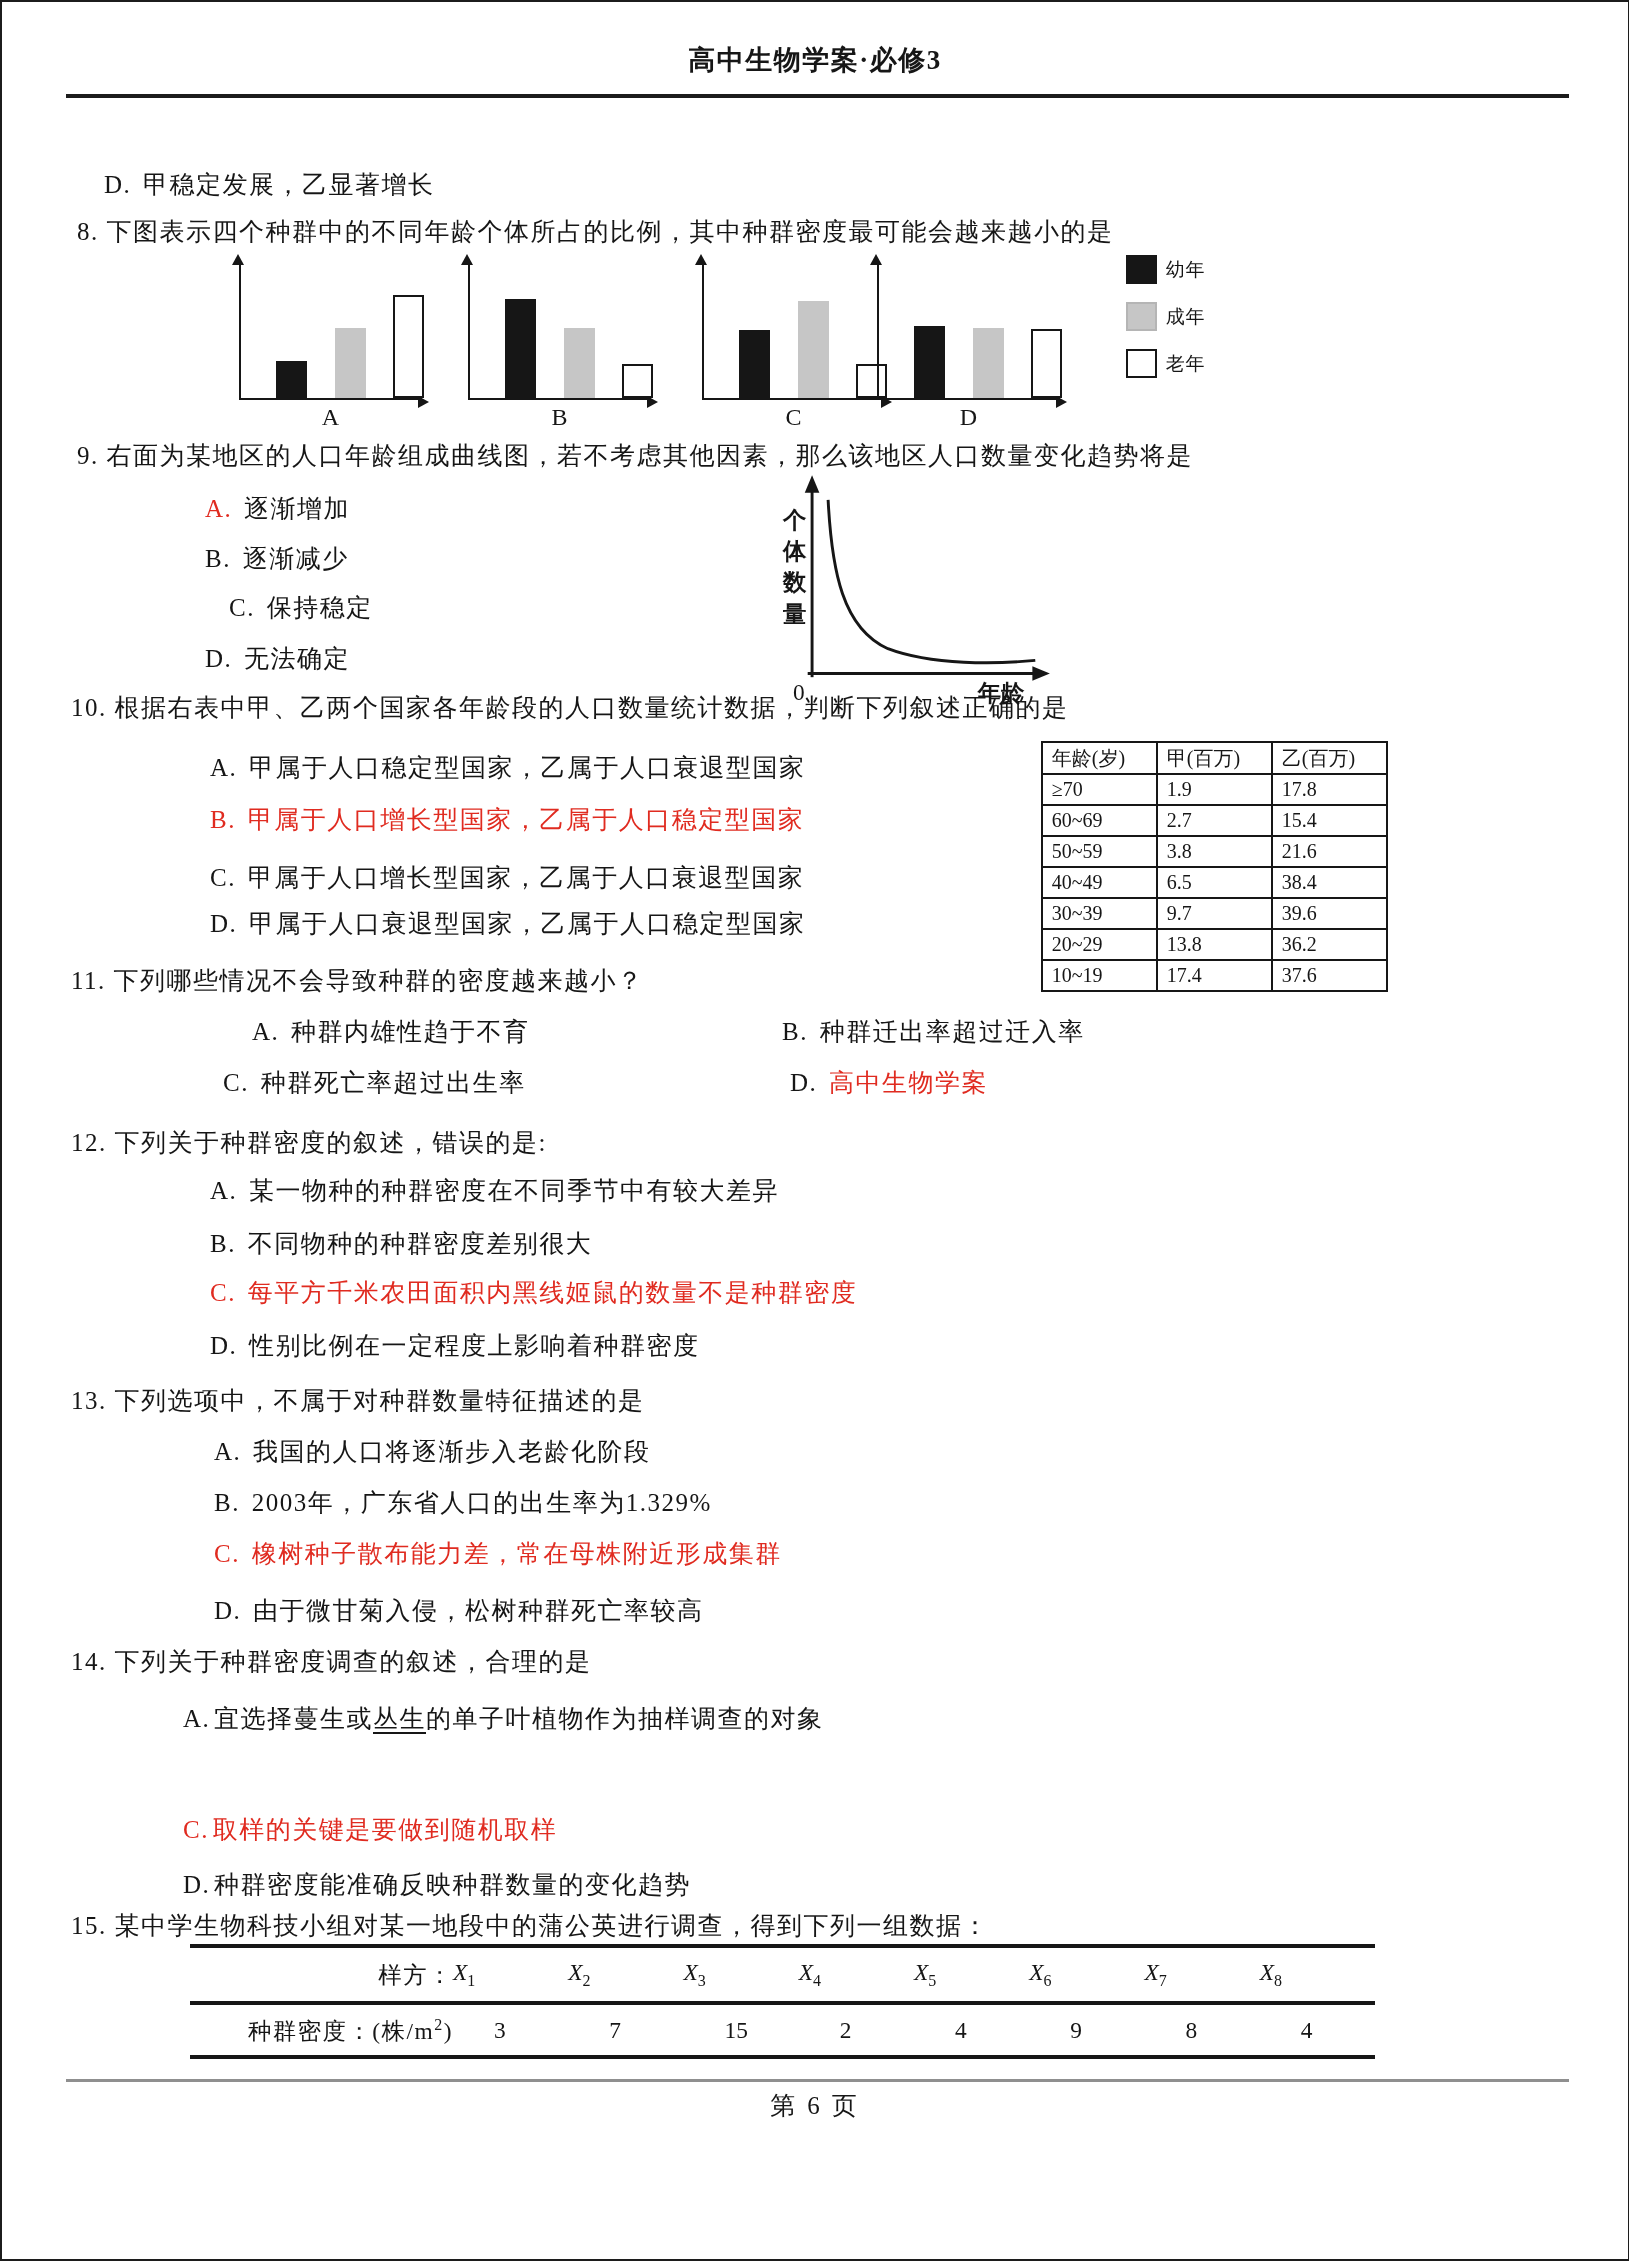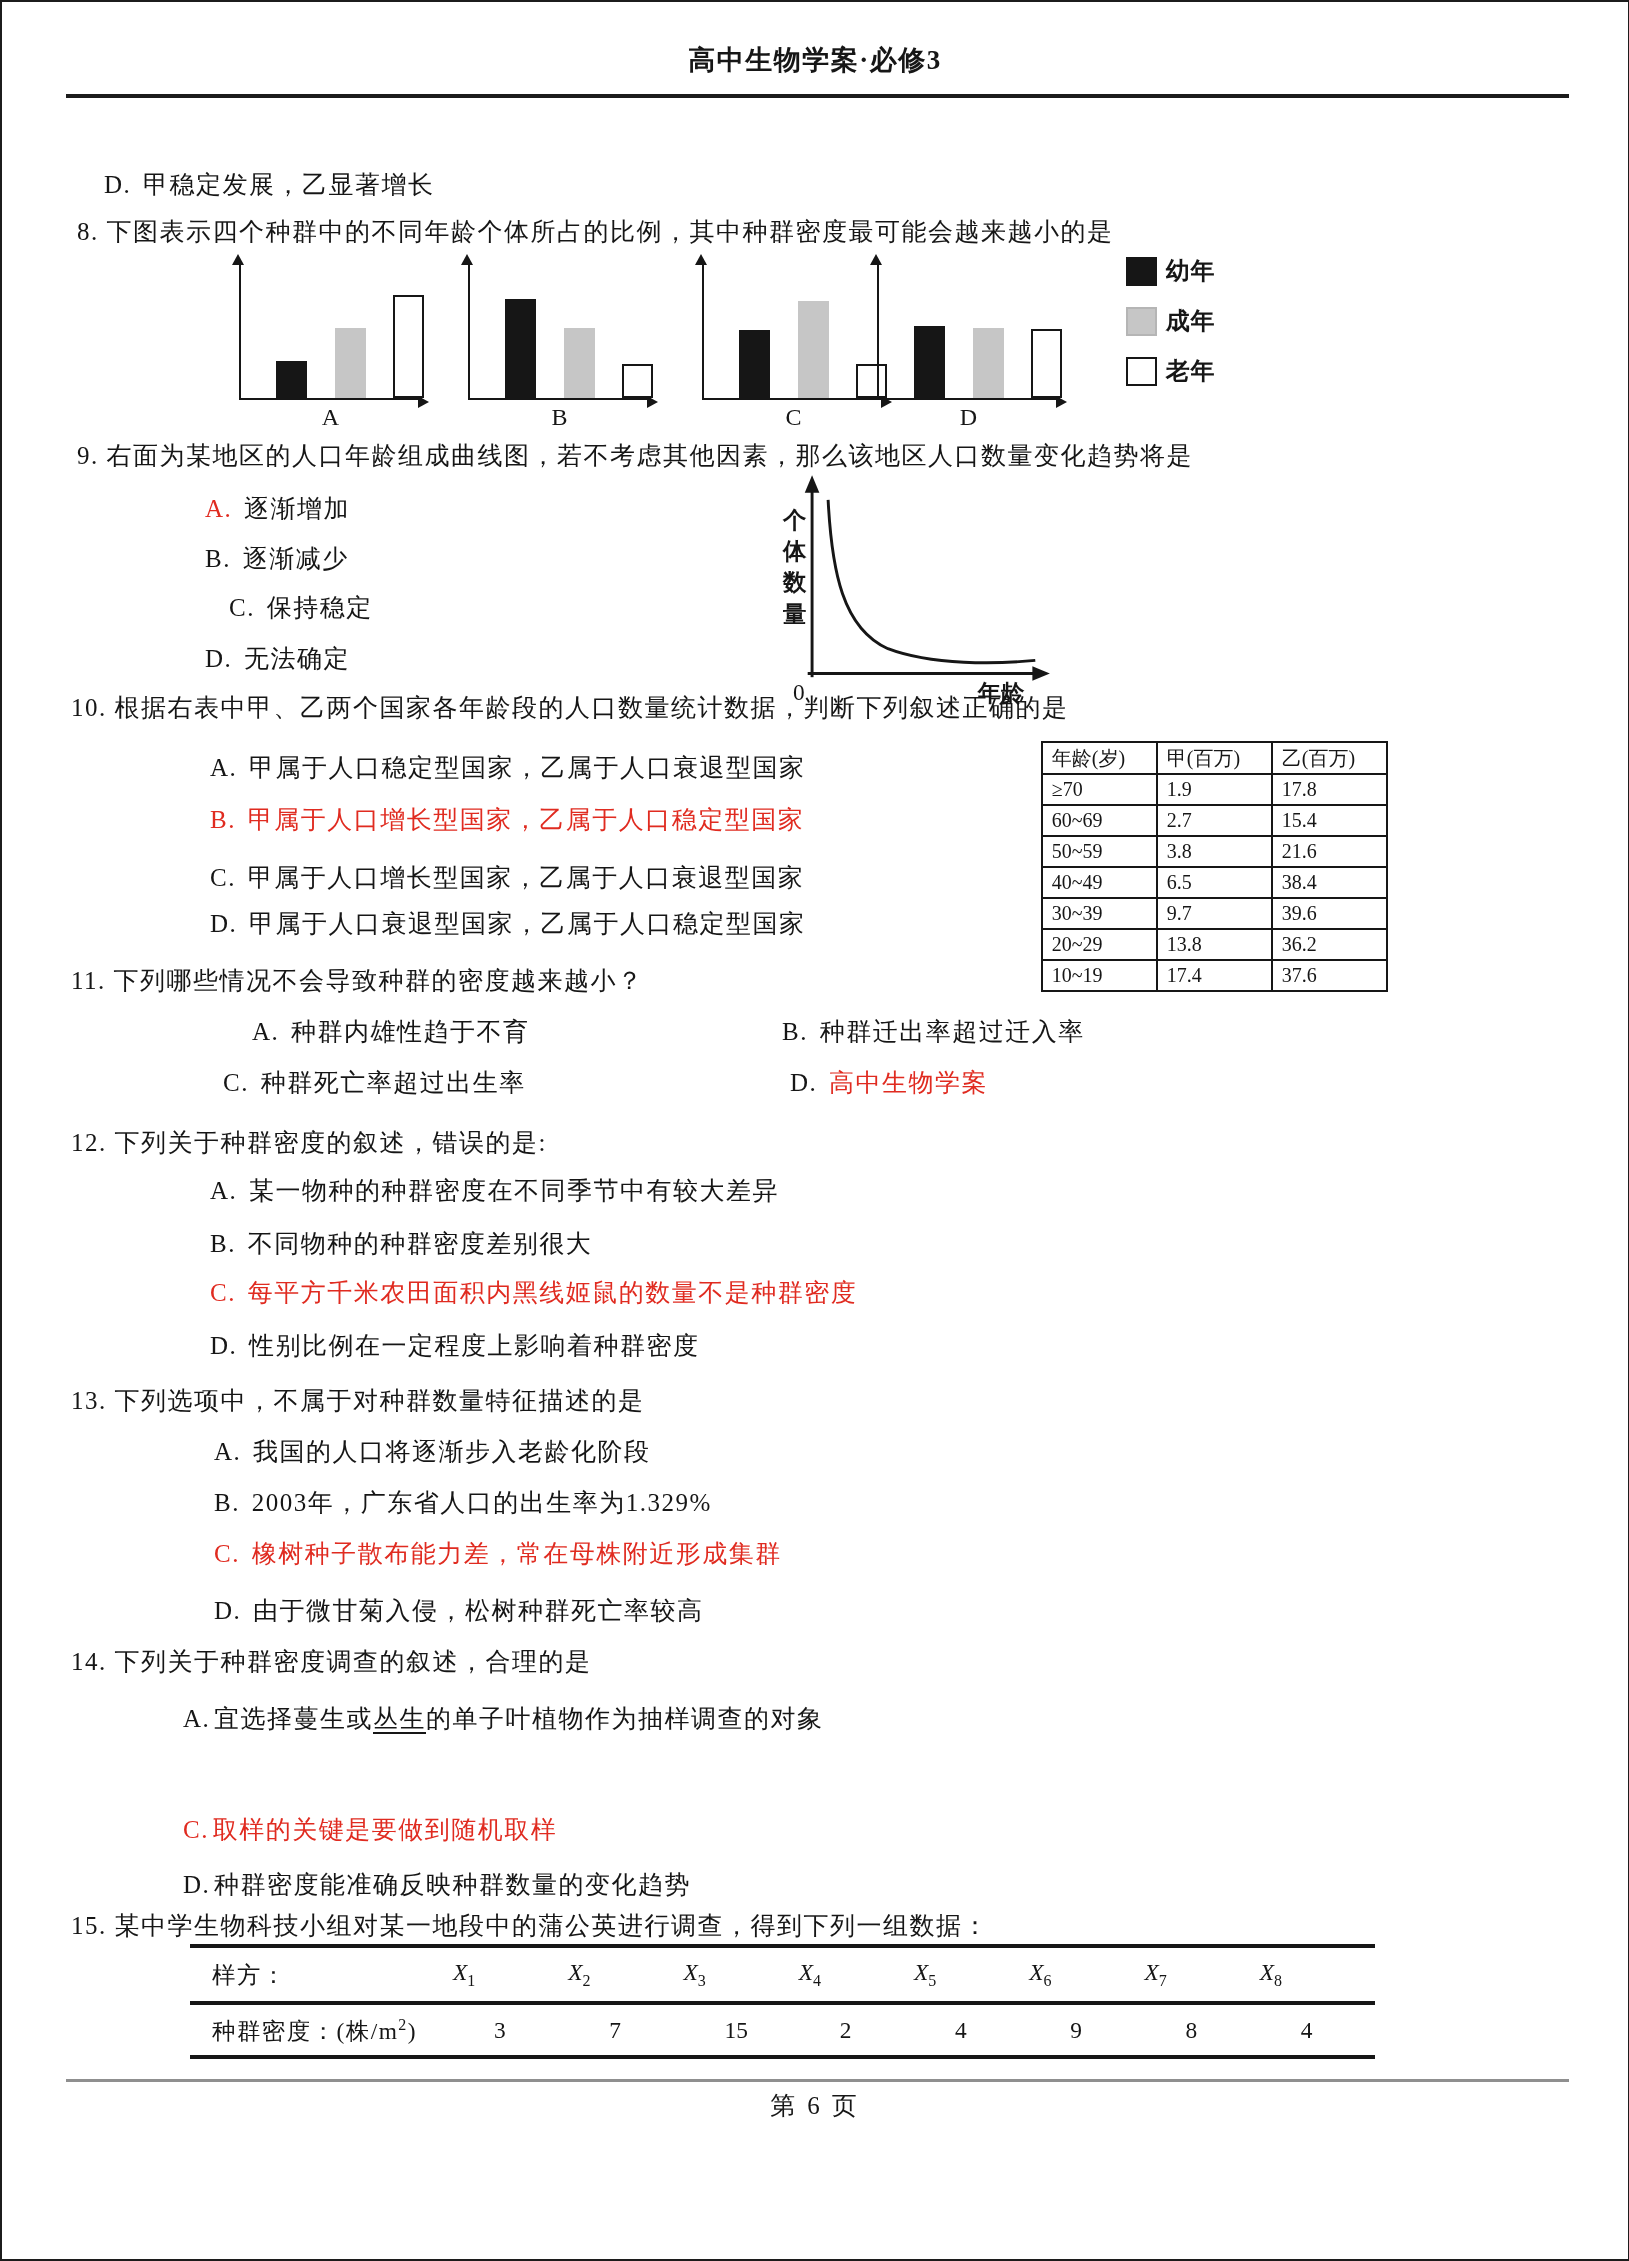--- a/index.html
+++ b/index.html
@@ -24,36 +24,36 @@
     border-left:2.9px solid #161616; border-bottom:2.9px solid #161616; }
   .plot::before { content:""; position:absolute; left:-9.5px; top:-13px;
     border:6.6px solid transparent; border-bottom:11.7px solid #161616; }
   .plot::after { content:""; position:absolute; right:-13px; bottom:-9.5px;
     border:6.6px solid transparent; border-left:11.7px solid #161616; }
   .bar { position:absolute; bottom:0; width:31px; }
   .chart-label { position:absolute; bottom:0; left:0; width:100%; text-align:center; font-size:24px; }
   .legend { position:absolute; left:1124px; top:253px; }
   .legend-item { display:flex; align-items:center; margin-bottom:18px; }
   .swatch { width:31px; height:29px; margin-right:8.8px; }
-  .legend-label { font-size:24px; letter-spacing:0.7px;font-weight:bold; }
+  .legend-label { font-size:19px; letter-spacing:0.7px; }
 
   
   .q10-table { position:absolute; left:1039px; top:739px; border-collapse:collapse;
     font-size:20px; background:#fff; }
   .q10-table th, .q10-table td { border:2.2px solid #161616; padding:1.5px 8.8px;
     height:31px; text-align:left; font-weight:normal; min-width:115px; }
 
   
   .q9-graph { position:absolute; left:753px; top:460px; }
 
   
   .q15-table { position:absolute; left:188px; top:1942px; width:1185px; height:117px; }
   .q15rule { position:absolute; left:0; width:100%; height:3.7px; background:#161616; }
   .q15row { position:absolute; left:0; width:100%; display:flex; align-items:center; font-size:23.4px; }
-  .q15row .rowlabel { width:263px; padding-left:22px; letter-spacing:1.5px; }
+  .q15row .rowlabel { width:263px; padding-left:22px; letter-spacing:1.5px;text-align:right; }
   .q15cell { flex:1; }
   .q15cell .xbase { font-style:italic; }
   .q15cell sub { font-size:16px; }
   sup { font-size:16px; }
 
   .footer-rule { position:absolute; left:64px; top:2077px; width:1503px; height:2.9px; background:#8f8f8f; }
   .footer-text { position:absolute; top:2087px; left:0; width:100%; text-align:center;
     font-size:25px; letter-spacing:2.9px; }
 </style>
 </head>

